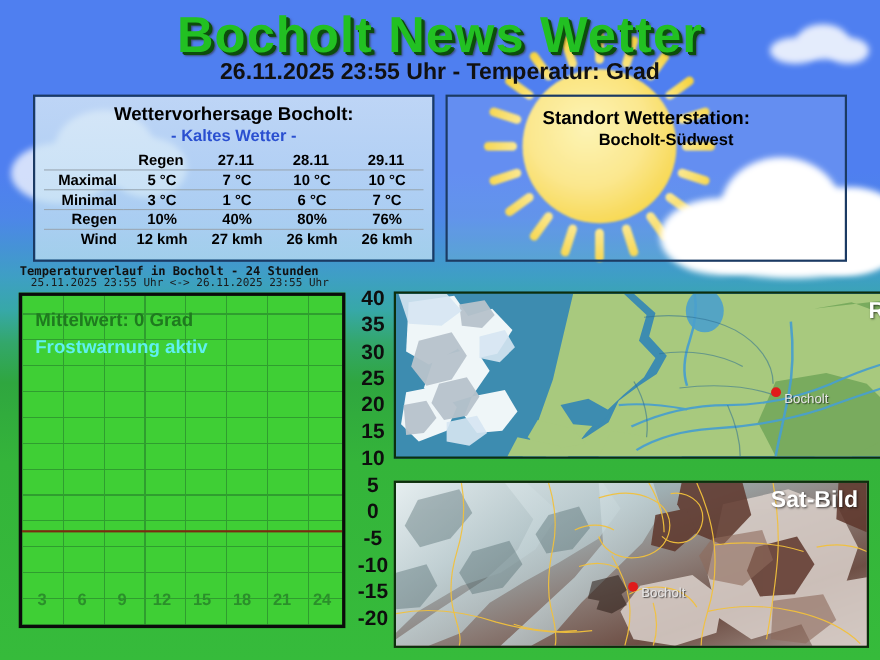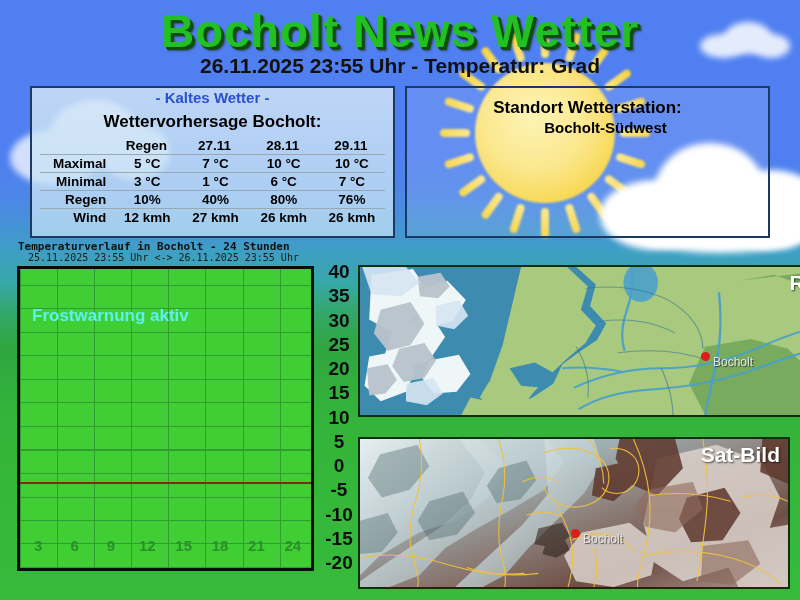--- a/index.html
+++ b/index.html
@@ -246,22 +246,22 @@
 <div id="cloud-left">
   <div class="cloud-blob" style="left:0px;  top:40px; width:90px;  height:55px;"></div>
   <div class="cloud-blob" style="left:40px; top:10px; width:90px;  height:70px;"></div>
   <div class="cloud-blob" style="left:90px; top:35px; width:70px;  height:55px;"></div>
 </div>
 
 <div id="title">Bocholt News Wetter</div>
 <div id="subtitle">26.11.2025 23:55 Uhr - Temperatur:  Grad</div>
 
 <div id="forecast-panel" class="panel">
+  <div id="forecast-title">Wettervorhersage Bocholt:</div>
   <div id="forecast-sub">- Kaltes Wetter -</div>
-  <div id="forecast-title">Wettervorhersage Bocholt:</div>
   <table class="fc">
     <thead>
       <tr>
         <th class="corner rowlab"></th>
         <th>Regen</th>
         <th>27.11</th>
         <th>28.11</th>
         <th>29.11</th>
       </tr>
     </thead>
@@ -301,20 +301,21 @@
 <div id="station-panel" class="panel">
   <div id="station-title">Standort Wetterstation:</div>
   <div id="station-district">Bocholt-Südwest</div>
 </div>
 
 <div id="chart-head">Temperaturverlauf in Bocholt - 24 Stunden</div>
 <div id="chart-sub">25.11.2025 23:55 Uhr &lt;-&gt; 26.11.2025 23:55 Uhr</div>
 
 <div id="chart-box">
   <div id="zero-line"></div>
+  <div id="chart-mean">Mittelwert: 0 Grad</div>
   <div id="chart-frost">Frostwarnung aktiv</div>
   <div id="x-labels">
     <span>3</span>
     <span>6</span>
     <span>9</span>
     <span>12</span>
     <span>15</span>
     <span>18</span>
     <span>21</span>
     <span>24</span>

